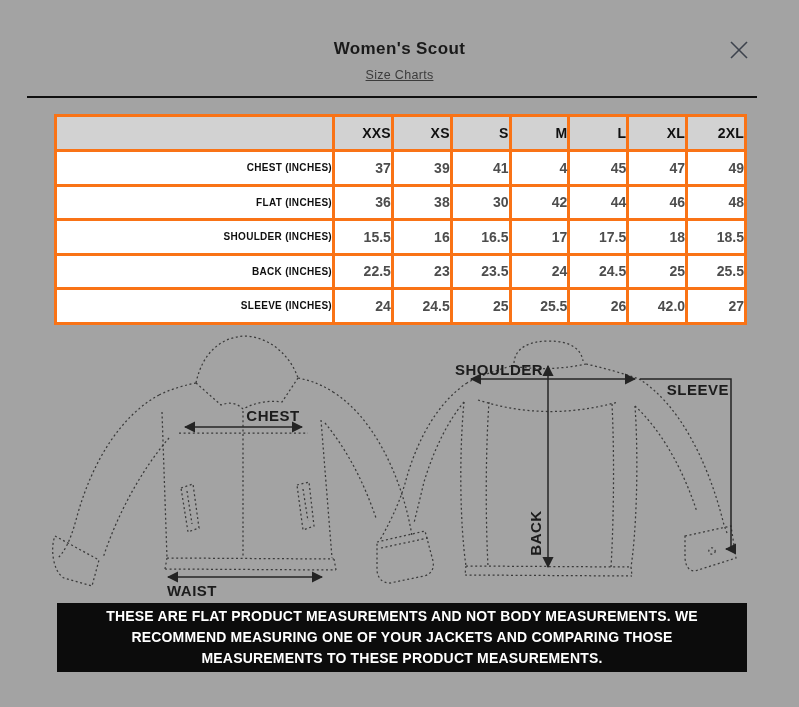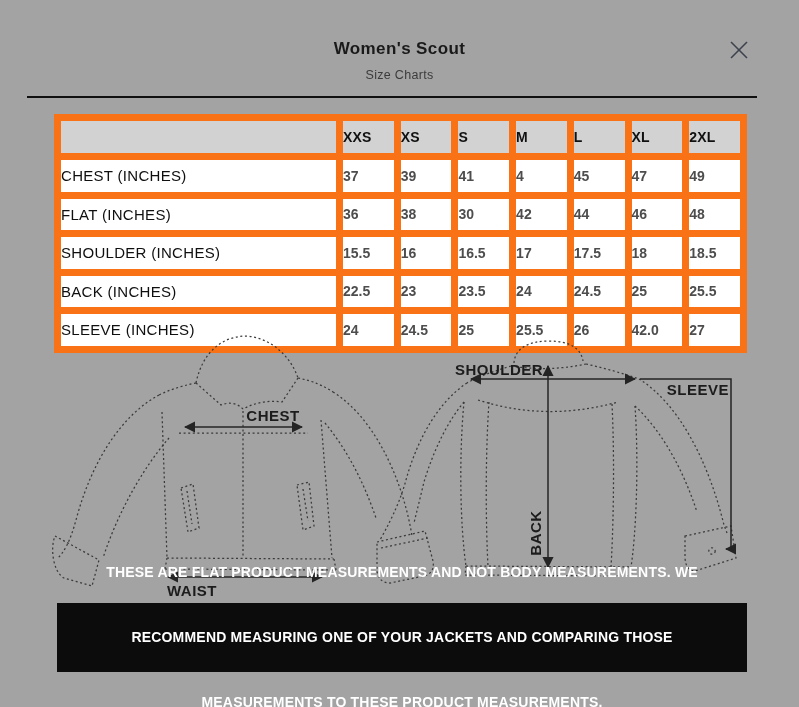--- a/index.html
+++ b/index.html
@@ -3,47 +3,47 @@
 <meta charset="utf-8">
 <style>
   html,body{margin:0;padding:0;background:#ffffff;}
   body{width:799px;height:707px;overflow:hidden;font-family:"Liberation Sans",sans-serif;-webkit-font-smoothing:antialiased;}
   .modal{position:relative;width:799px;height:707px;background:#a3a3a3;}
 
   
   .title{position:absolute;top:39px;left:0;width:100%;text-align:center;
          font-size:17px;font-weight:bold;color:#1a1a1a;letter-spacing:.4px;}
   .subtitle{position:absolute;top:68px;left:0;width:100%;text-align:center;
-         font-size:12.5px;color:#3c3c3c;letter-spacing:.3px;}
+         font-size:12.5px;color:#3c3c3c;letter-spacing:.3px;text-decoration:underline;}
   .close-btn{position:absolute;top:36px;right:46px;width:28px;height:28px;
          background:none;border:none;padding:2px;cursor:pointer;}
   .divider{position:absolute;top:96px;left:27px;width:730px;height:2px;background:#101010;}
 
   
   table.sizes{position:absolute;top:114px;left:54px;width:693px;border-collapse:collapse;
          table-layout:fixed;font-size:14px;}
-  table.sizes th,table.sizes td{border:7px solid #f97316;text-align:left;padding:0;}
+  table.sizes th,table.sizes td{border:3px solid #f97316;text-align:right;padding:0;}
   table.sizes th{background:#d2d2d2;height:32px;font-weight:bold;color:#101010;font-size:14px;letter-spacing:.2px;}
   table.sizes td{height:31.5px;background:#fff;font-weight:bold;}
-  table.sizes td.rowlabel{font-weight:normal;color:#0f0f0f;font-size:15px;letter-spacing:.3px;}
+  table.sizes td.rowlabel{font-weight:bold;color:#0f0f0f;font-size:10px;letter-spacing:.3px;}
   table.sizes td.val{color:#4d4d4d;}
   table.sizes th:first-child,table.sizes td:first-child{width:275px;}
 
   
   .diagram{position:absolute;top:320px;left:0;width:799px;height:283px;}
   .diagram svg{display:block;}
   .dash{fill:none;stroke:#3a3a3a;stroke-width:1.25;stroke-dasharray:2 2.6;stroke-linecap:butt;}
   .meas{fill:none;stroke:#242424;stroke-width:1.5;}
   .dlabel{font-family:"Liberation Sans",sans-serif;font-size:15px;font-weight:600;
           fill:#1c1c1c;letter-spacing:.5px;}
 
   
   .disclaimer{position:absolute;top:603px;left:57px;width:690px;height:69px;background:#0c0c0c;
          color:#ffffff;display:flex;flex-direction:column;justify-content:center;align-items:center;
-         font-size:14px;font-weight:600;letter-spacing:.2px;line-height:1.52;text-align:center;gap:44px;}
+         font-size:14px;font-weight:600;letter-spacing:.2px;line-height:1.52;text-align:center;}
 </style>
 </head>
 <body>
 
 <div class="modal">
 
   <div class="title">Women's Scout</div>
   <div class="subtitle">Size Charts</div>
 
   <button class="close-btn">

